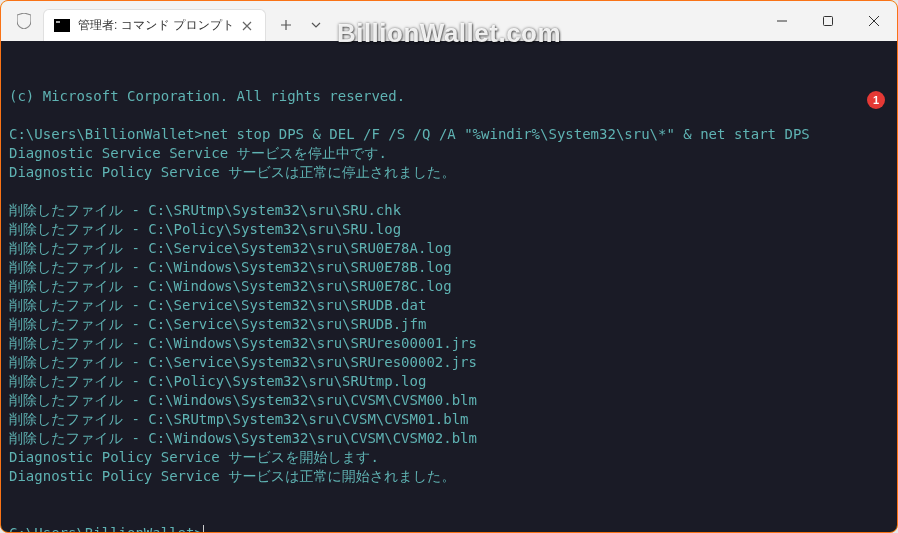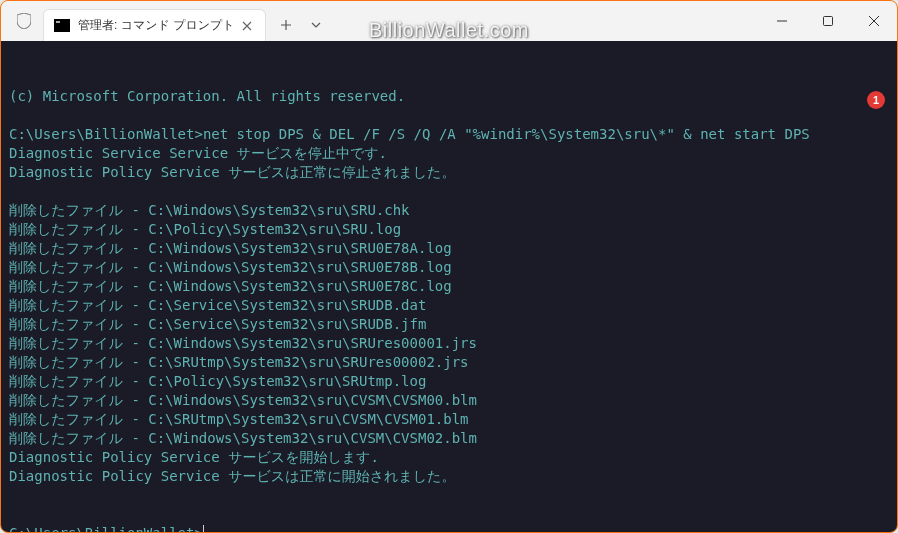--- a/index.html
+++ b/index.html
@@ -109,22 +109,22 @@
       margin-left: 2px;
       cursor: pointer;
       margin-bottom: 2px;
     }
     .watermark {
       position: absolute;
       left: 50%;
       top: 50%;
       transform: translate(-50%, -10%);
       font-family: Arial, sans-serif;
-      font-size: 20px;
-      font-weight: normal;
+      font-size: 26px;
+      font-weight: bold;
       color: rgba(255,255,255,0.9);
       text-shadow: 0 0 3px rgba(0,0,0,0.5), 1px 1px 2px rgba(0,0,0,0.5);
       pointer-events: none;
       z-index: 10;
       letter-spacing: 0.5px;
     }
     .win-controls {
       position: absolute;
       right: 0;
       top: 0;
@@ -229,29 +229,29 @@
   </div>
 
   <div class="terminal">
     <div class="badge">1</div>
 <span class="line">(c) Microsoft Corporation. All rights reserved.</span>
 
 <span class="line"><span>C:\Users\BillionWallet&gt;</span><span>net stop DPS &amp; DEL /F /S /Q /A "%windir%\System32\sru\*" &amp; net start DPS</span></span>
 <span class="line">Diagnostic Service Service サービスを停止中です.</span>
 <span class="line">Diagnostic Policy Service サービスは正常に停止されました。</span>
 
-<span class="line">削除したファイル - C:\Windows\System32\sru\SRU.chk</span>
+<span class="line">削除したファイル - C:\SRUtmp\System32\sru\SRU.chk</span>
 <span class="line">削除したファイル - C:\Policy\System32\sru\SRU.log</span>
-<span class="line">削除したファイル - C:\Windows\System32\sru\SRU0E78A.log</span>
+<span class="line">削除したファイル - C:\Service\System32\sru\SRU0E78A.log</span>
 <span class="line">削除したファイル - C:\Windows\System32\sru\SRU0E78B.log</span>
 <span class="line">削除したファイル - C:\Windows\System32\sru\SRU0E78C.log</span>
 <span class="line">削除したファイル - C:\Service\System32\sru\SRUDB.dat</span>
 <span class="line">削除したファイル - C:\Service\System32\sru\SRUDB.jfm</span>
 <span class="line">削除したファイル - C:\Windows\System32\sru\SRUres00001.jrs</span>
-<span class="line">削除したファイル - C:\SRUtmp\System32\sru\SRUres00002.jrs</span>
+<span class="line">削除したファイル - C:\Service\System32\sru\SRUres00002.jrs</span>
 <span class="line">削除したファイル - C:\Policy\System32\sru\SRUtmp.log</span>
 <span class="line">削除したファイル - C:\Windows\System32\sru\CVSM\CVSM00.blm</span>
 <span class="line">削除したファイル - C:\SRUtmp\System32\sru\CVSM\CVSM01.blm</span>
 <span class="line">削除したファイル - C:\Windows\System32\sru\CVSM\CVSM02.blm</span>
 <span class="line">Diagnostic Policy Service サービスを開始します.</span>
 <span class="line">Diagnostic Policy Service サービスは正常に開始されました。</span>
 
 
 <span class="line"><span>C:\Users\BillionWallet&gt;</span><span class="cursor"></span></span>
   </div>

